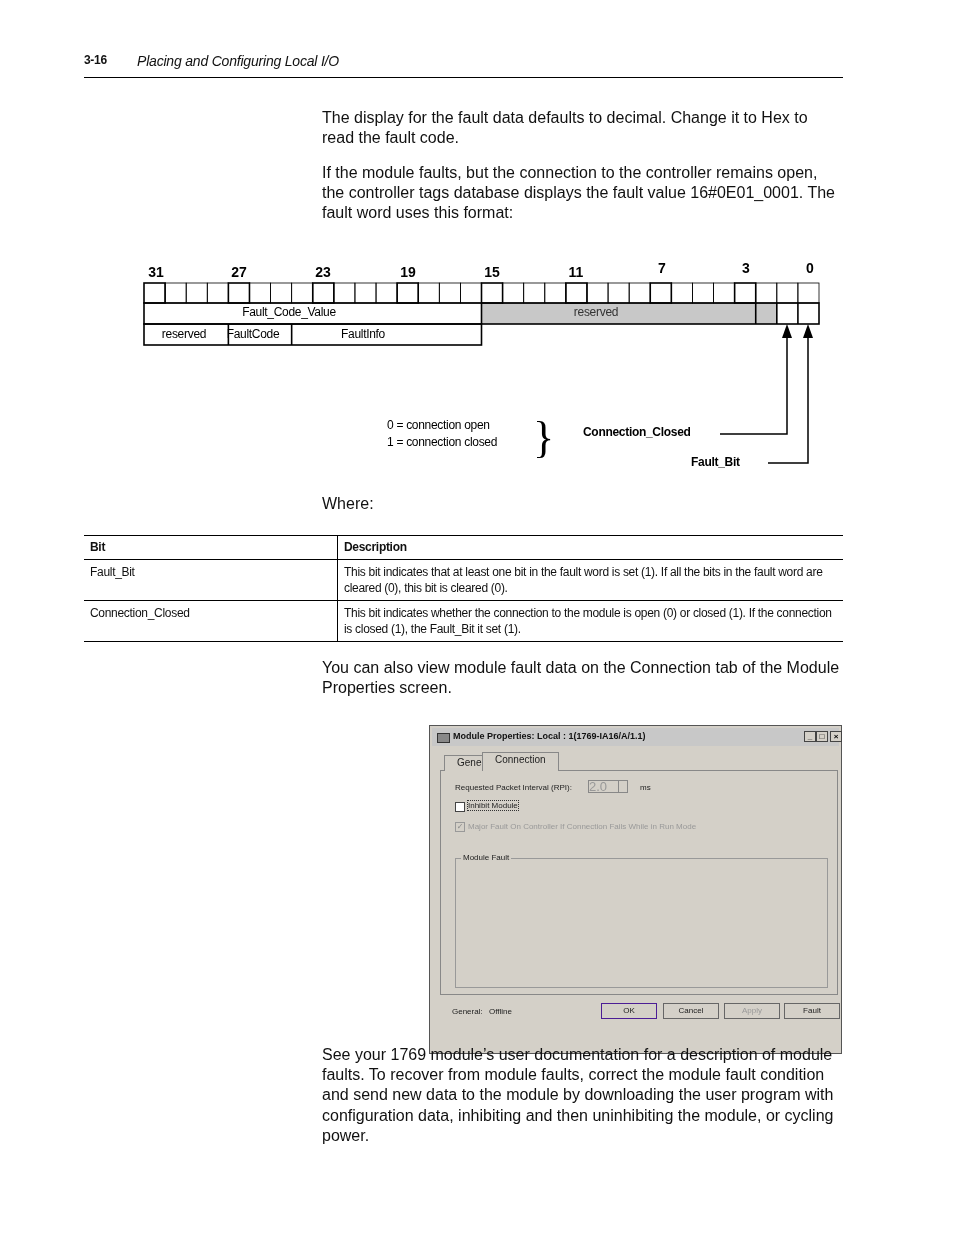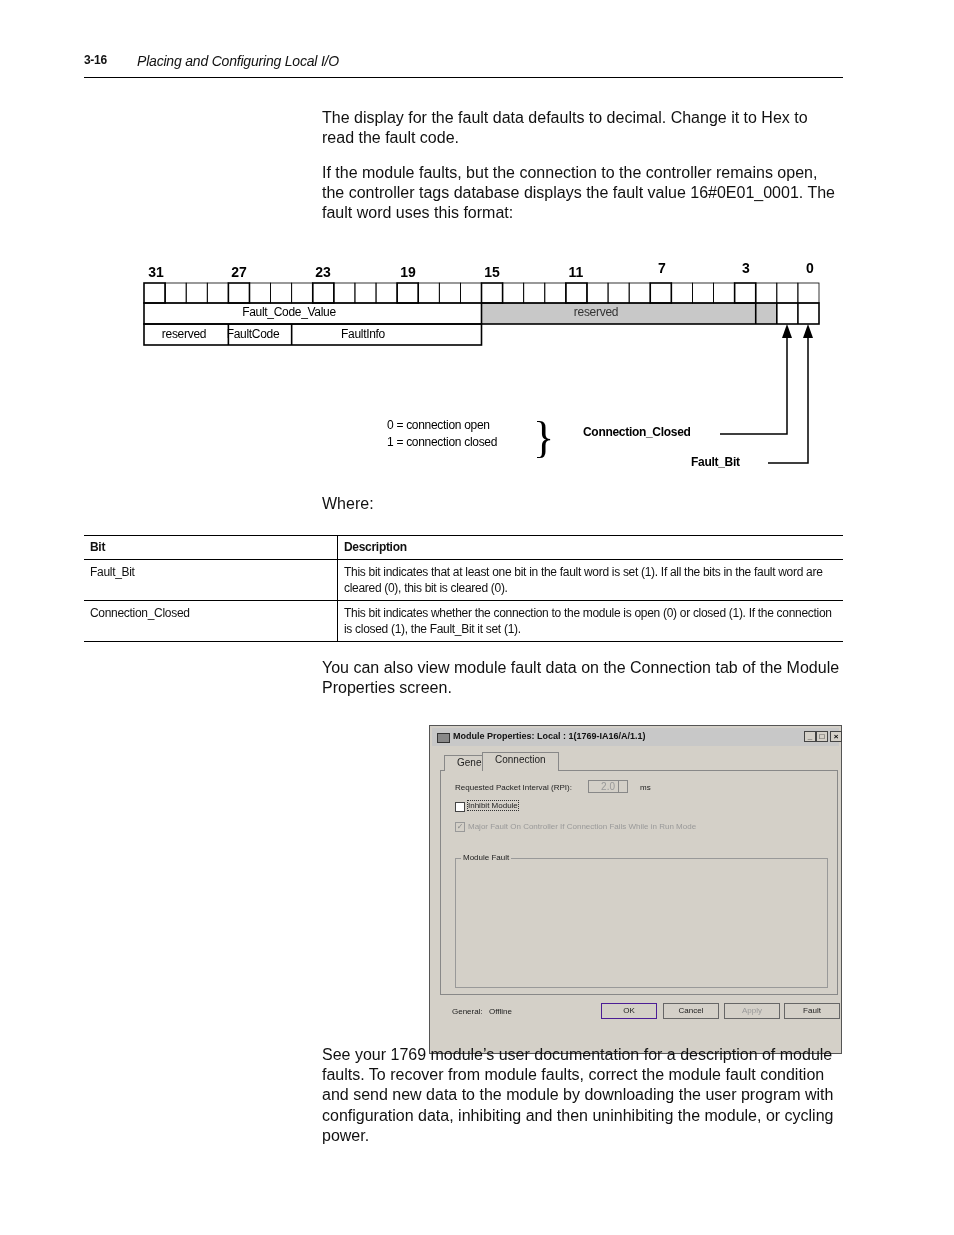--- a/index.html
+++ b/index.html
@@ -32,21 +32,21 @@
   #dlg-titlebar { left: 2px; top: 2px; right: 2px; height: 18px; background: #c8c8c8; }
   #dlg-title-icon { left: 5px; top: 5px; width: 11px; height: 8px; border: 1px solid #333; background: #888; }
   #dlg-title { left: 21px; top: 3px; font-weight: bold; font-size: 9px; color: #111; }
   .tbtn { top: 3px; width: 12px; height: 11px; background: #d4d0c8; border: 1px solid #444; box-sizing: border-box; font-size: 8px; line-height: 9px; text-align: center; color: #000; font-weight: bold; }
   #dlg-min { left: 372px; } #dlg-max { left: 384px; } #dlg-close { left: 398px; }
   .tab { top: 27px; height: 15px; border: 1px solid #888; border-bottom: none; background: #d4d0c8; font-size: 10px; line-height: 14px; padding: 0 12px; }
   #tab-general { left: 14px; top: 29px; }
   #tab-connection { left: 52px; top: 26px; height: 18px; background: #d4d0c8; z-index: 2; }
   #tab-panel { left: 10px; top: 44px; width: 398px; height: 225px; border: 1px solid #888; box-sizing: border-box; }
   #rpi-label { left: 25px; top: 57px; }
-  #rpi-field { left: 158px; top: 54px; width: 40px; height: 13px; border: 1px solid #888; background: #d4d0c8; box-sizing: border-box; text-align: right; padding-right: 12px; color: #999; font-size: 10px; line-height: 11px; }
+  #rpi-field { left: 158px; top: 54px; width: 40px; height: 13px; border: 1px solid #888; background: #d4d0c8; box-sizing: border-box; text-align: right; padding-right: 24px; color: #999; font-size: 13px; line-height: 11px; }
   #rpi-spin { left: 188px; top: 55px; width: 9px; height: 11px; border-left: 1px solid #888; }
   #rpi-unit { left: 210px; top: 57px; }
   #inhibit-box { left: 25px; top: 76px; width: 8px; height: 8px; border: 1px solid #444; background: #fff; }
   #inhibit-label { left: 38px; top: 75px; outline: 1px dotted #333; }
   #majorfault-box { left: 25px; top: 96px; width: 8px; height: 8px; border: 1px solid #999; background: #d4d0c8; font-size: 8px; line-height: 8px; color: #888; text-align: center; }
   #majorfault-label { left: 38px; top: 96px; color: #999; }
   #fault-group { left: 25px; top: 132px; width: 373px; height: 130px; border: 1px solid #999; box-sizing: border-box; }
   #fault-legend { left: 31px; top: 127px; background: #d4d0c8; padding: 0 2px; }
   #status-label { left: 22px; top: 281px; }
   #status-value { left: 59px; top: 281px; }

